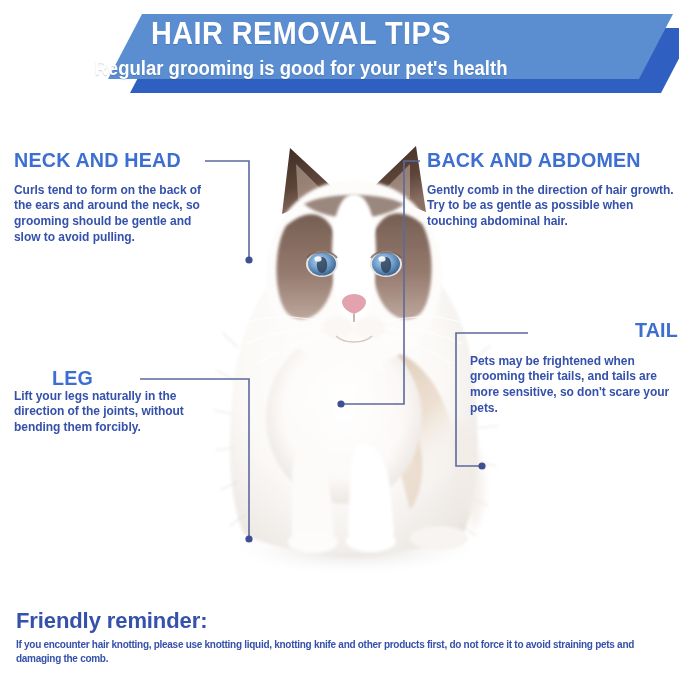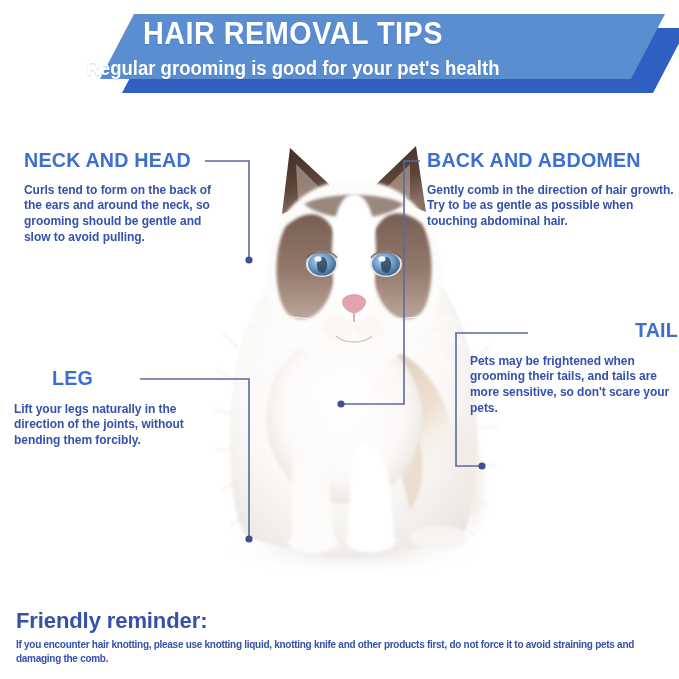--- a/index.html
+++ b/index.html
@@ -12,21 +12,21 @@
     height: 679px;
     position: relative;
     overflow: hidden;
     font-family: "Liberation Sans", sans-serif;
     -webkit-font-smoothing: antialiased;
   }
 
   
   #header-banner {
     position: absolute;
-    left: 8px; top: 0;
+    left: 16px; top: 0;
     width: 570px; height: 104px;
   }
   .banner-shape {
     position: absolute;
     top: 0; left: 0;
     width: 679px; height: 104px;
   }
   .banner-title {
     position: absolute;
     left: 0; right: 0;
@@ -81,29 +81,29 @@
     transform-origin: left center;
   }
   .callout-body {
     color: #3551ab;
     font-size: 12px;
     font-weight: bold;
     line-height: 1.32;
     letter-spacing: -0.05px;
   }
 
-  #callout-neck-head      { left: 24px;  top: 150px; width: 205px; }
+  #callout-neck-head      { left: 14px;  top: 150px; width: 205px; }
   #callout-neck-head .callout-body { margin-top: 12px; }
 
   #callout-back-abdomen   { left: 427px; top: 150px; width: 250px; }
   #callout-back-abdomen .callout-body { margin-top: 12px; }
 
   #callout-leg            { left: 14px;  top: 368px; width: 210px; }
   #callout-leg .callout-head { width: 117px; text-align: center; transform-origin: center center; }
-  #callout-leg .callout-body { margin-top: 13px; }
+  #callout-leg .callout-body { }
 
   #callout-tail           { left: 470px; top: 320px; width: 208px; }
   #callout-tail .callout-head { width: 208px; text-align: right; transform-origin: right center; }
   #callout-tail .callout-body { margin-top: 13px; }
 
   
   #footer {
     position: absolute;
     left: 16px; top: 609px;
     width: 650px;

